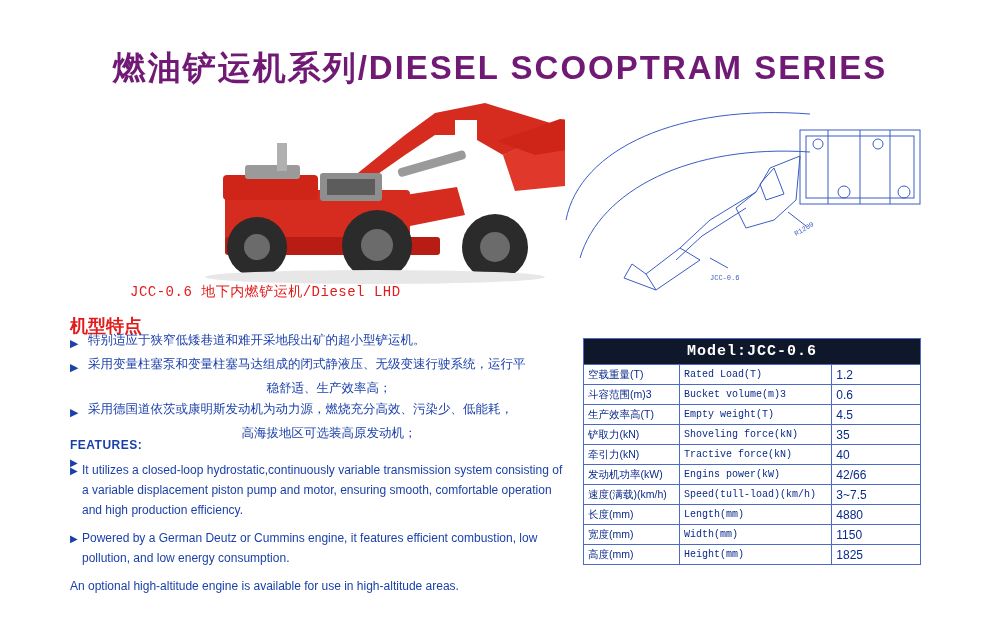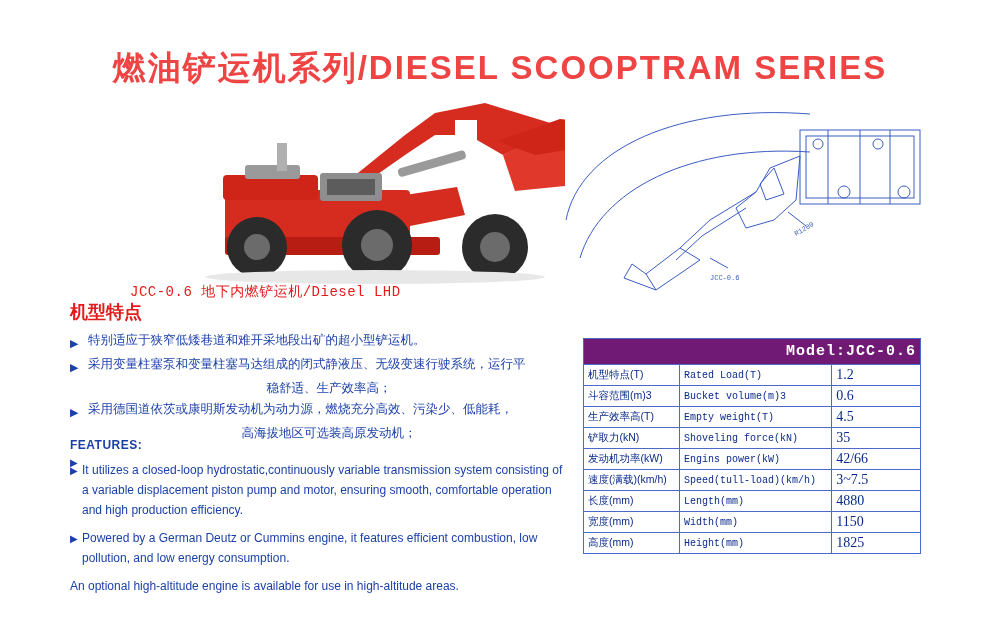--- a/index.html
+++ b/index.html
@@ -31,21 +31,21 @@
     border-radius:50%;
     border-color:#b9c8e4 transparent transparent transparent;
     transform:rotate(-3deg);
     pointer-events:none;
   }
 
   .title{
     position:absolute;
     left:0;right:0;top:46px;
     text-align:center;
-    color:#ef4444;
+    color:#701a75;
     font-size:33px;
     font-weight:bold;
     letter-spacing:2px;
     font-family:"Liberation Sans",sans-serif;
     white-space:nowrap;
   }
 
   
   .photo{
     position:absolute;left:105px;top:95px;width:460px;height:185px;
@@ -53,21 +53,21 @@
   .photo svg{display:block;}
 
   .caption{
     position:absolute;left:130px;top:283px;
     color:#e21c1c;font-size:14px;font-family:"Liberation Mono",monospace;
     letter-spacing:0.5px;
   }
 
   
   .feat-head{
-    position:absolute;left:70px;top:300px;
+    position:absolute;left:70px;top:314px;
     color:#e21c1c;font-size:18px;font-weight:bold;
   }
   .feat-list{
     position:absolute;left:70px;top:330px;width:500px;
     color:#1a3faa;font-size:12.5px;line-height:21px;
   }
   .feat-list .li{position:relative;padding-left:18px;margin-bottom:3px;}
   .feat-list .li .tri{
     position:absolute;left:0;top:3px;color:#1a3faa;font-size:11px;
   }
@@ -97,23 +97,23 @@
     background:#ffffff;
   }
   .spec td{
     border:1px solid #4a69c8;
     padding:2px 4px;
     height:15px;
     font-family:"Liberation Sans",sans-serif;
   }
   .spec .c1{width:92px;}
   .spec .c2{width:150px;font-family:"Liberation Mono",monospace;font-size:10px;}
-  .spec .c3{width:84px;font-family:Liberation Serif, serif;font-size:14px;}
+  .spec .c3{width:84px;font-family:Liberation Sans, sans-serif;font-size:12px;}
   .spec .model{
-    background:#701a75;color:#ffffff;text-align:right;
+    background:#0f172a;color:#ffffff;text-align:center;
     font-size:15px;font-family:"Liberation Mono",monospace;
     letter-spacing:1px;height:21px;font-weight:bold;
   }
 </style>
 </head>
 <body>
 
 <div class="page">
 
   <div class="arc"></div>
@@ -225,40 +225,45 @@
       <text x="236" y="128" font-size="7" fill="#3b5cc4" font-family="Liberation Mono, monospace" transform="rotate(-30 236 128)">R1200</text>
     </svg>
   </div>
 
   <table class="spec">
     <tbody>
       <tr>
         <td class="model" colspan="3">Model:JCC-0.6</td>
       </tr>
       <tr>
-        <td class="c1">机型特点(T)</td>
+        <td class="c1">空载重量(T)</td>
         <td class="c2">Rated  Load(T)</td>
         <td class="c3">1.2</td>
       </tr>
       <tr>
         <td class="c1">斗容范围(m)3</td>
         <td class="c2">Bucket  volume(m)3</td>
         <td class="c3">0.6</td>
       </tr>
       <tr>
         <td class="c1">生产效率高(T)</td>
         <td class="c2">Empty  weight(T)</td>
         <td class="c3">4.5</td>
       </tr>
       <tr>
         <td class="c1">铲取力(kN)</td>
         <td class="c2">Shoveling  force(kN)</td>
         <td class="c3">35</td>
       </tr>
       <tr>
+        <td class="c1">牵引力(kN)</td>
+        <td class="c2">Tractive  force(kN)</td>
+        <td class="c3">40</td>
+      </tr>
+      <tr>
         <td class="c1">发动机功率(kW)</td>
         <td class="c2">Engins  power(kW)</td>
         <td class="c3">42/66</td>
       </tr>
       <tr>
         <td class="c1">速度(满载)(km/h)</td>
         <td class="c2">Speed(tull-load)(km/h)</td>
         <td class="c3">3~7.5</td>
       </tr>
       <tr>

